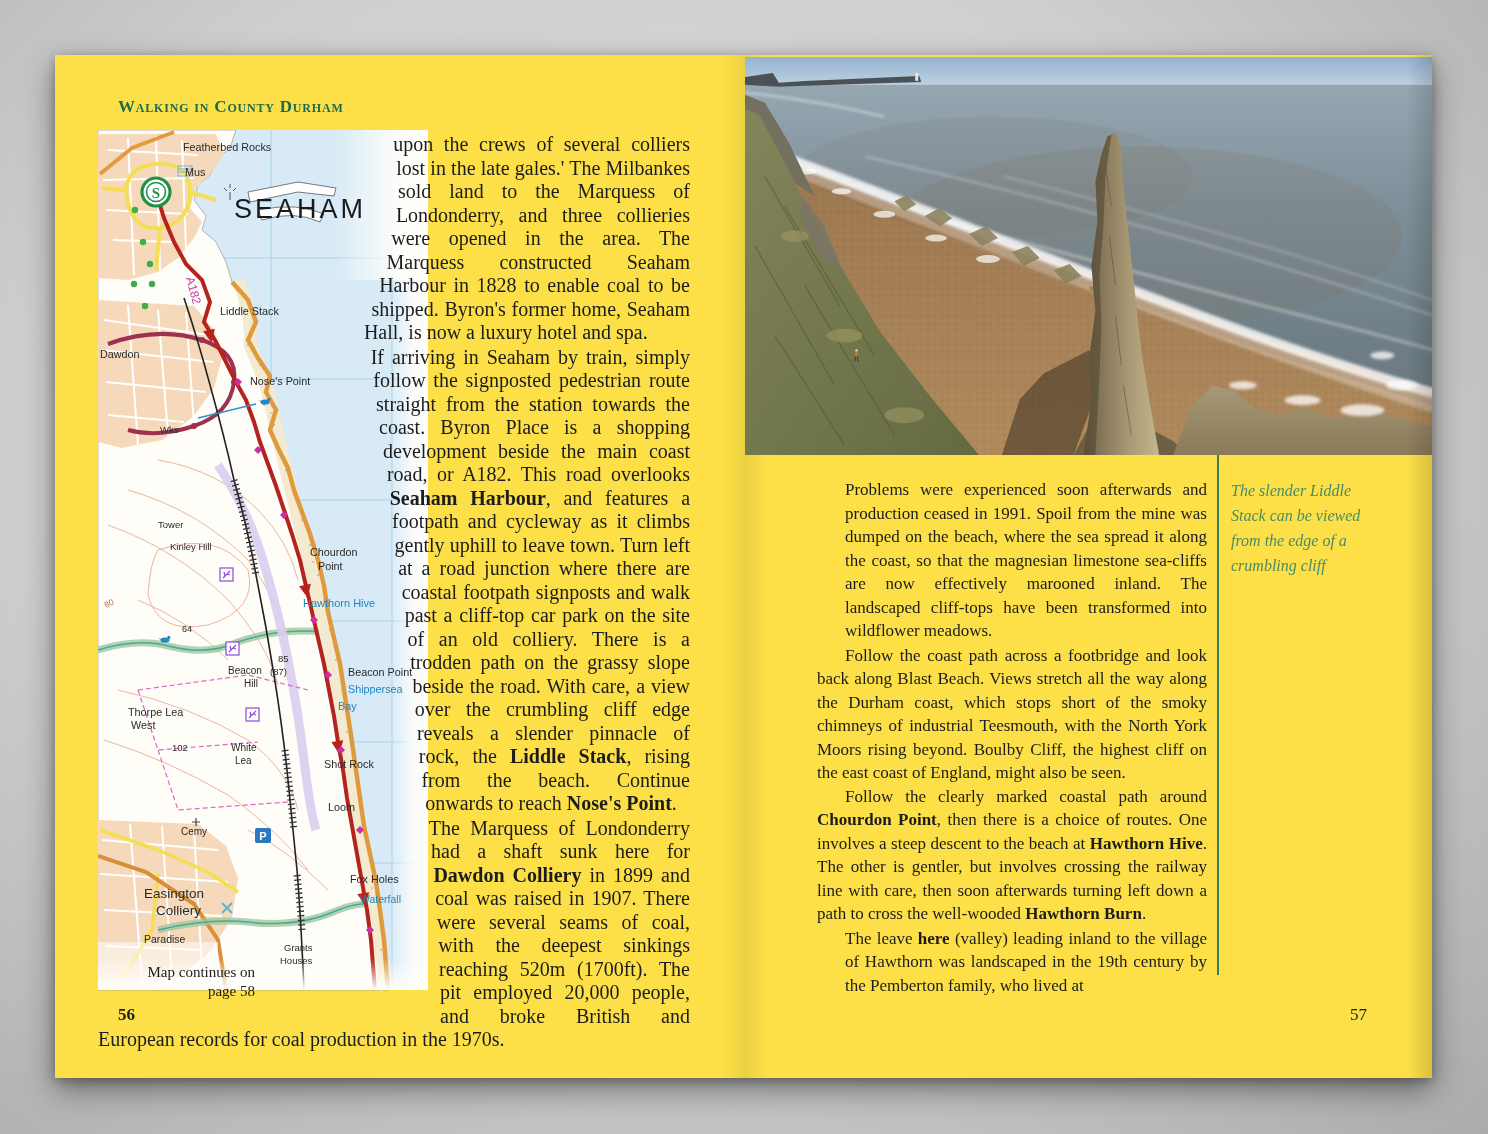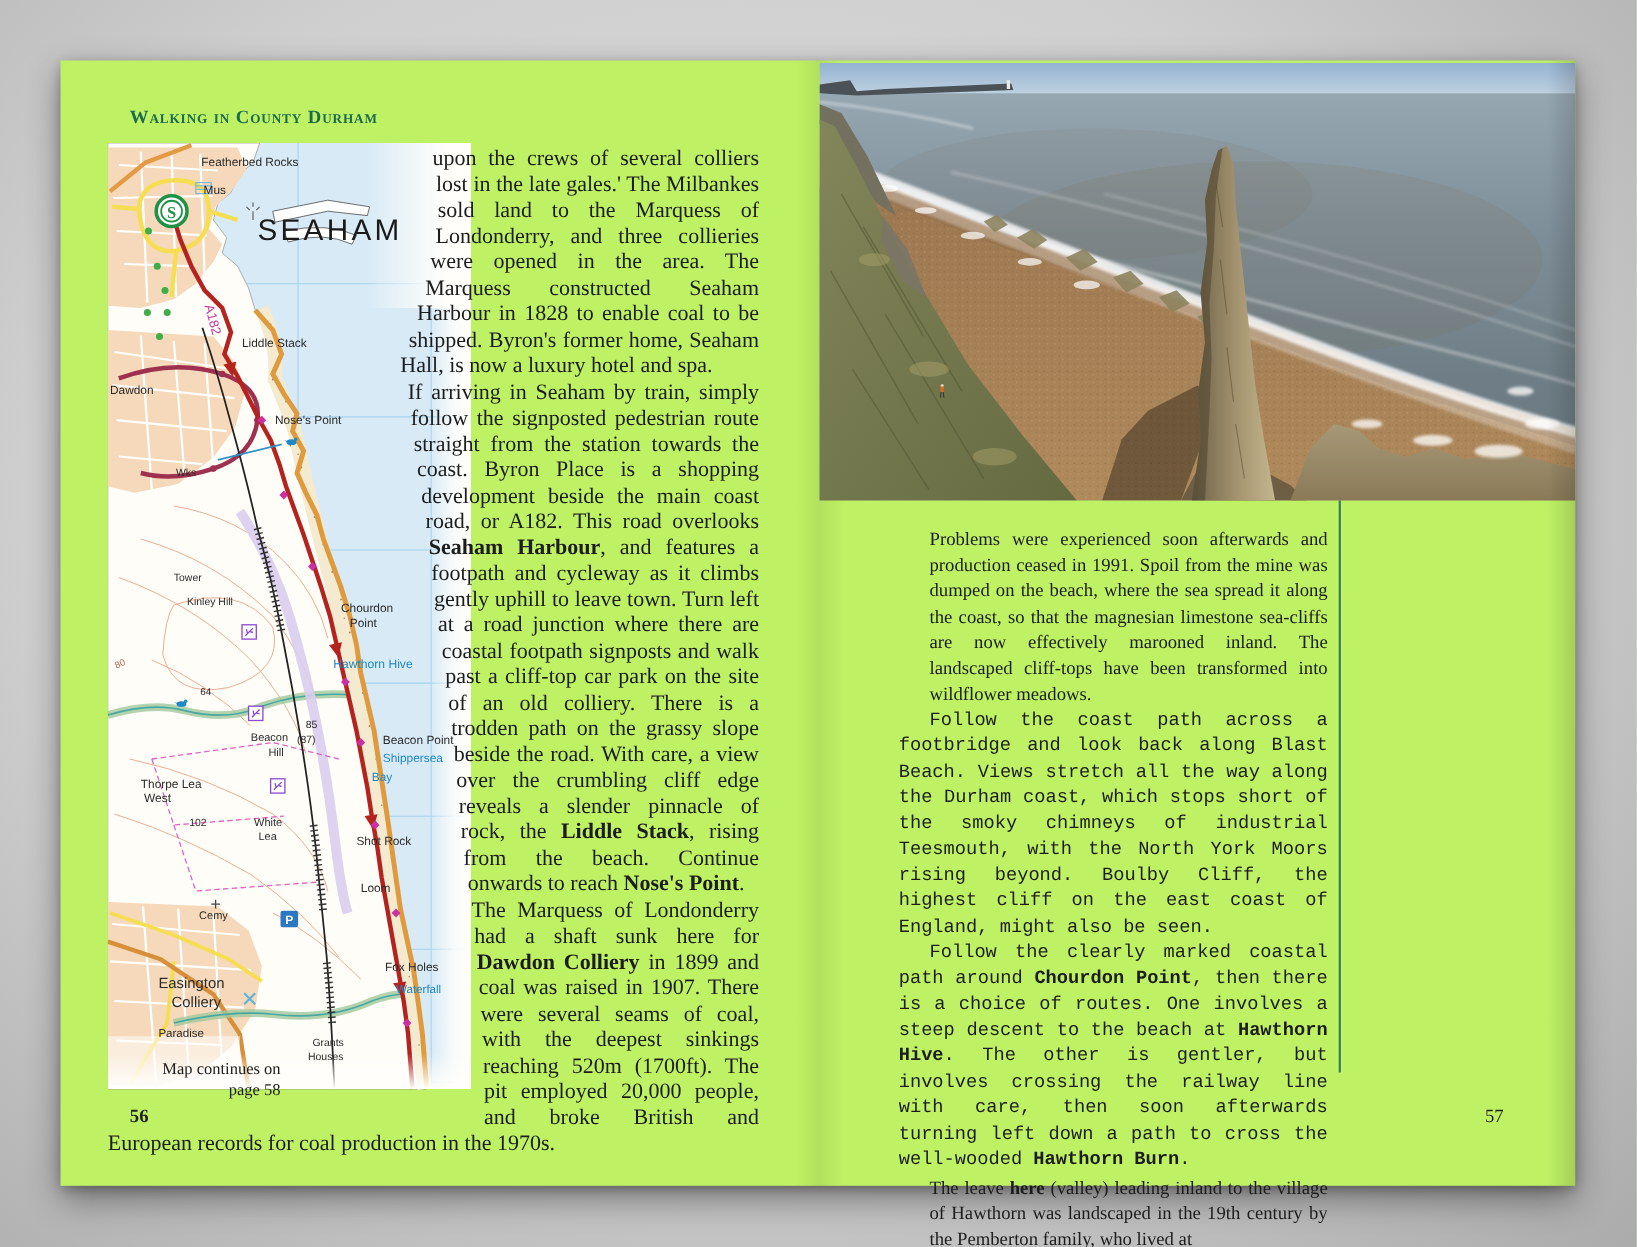--- a/index.html
+++ b/index.html
@@ -3,21 +3,21 @@
 <meta charset="utf-8">
 <style>
   html,body{margin:0;padding:0;}
   body{
     width:1488px;height:1134px;position:relative;overflow:hidden;
     background:radial-gradient(ellipse at 45% 40%, #dedede 0%, #cfcfcf 55%, #ababab 100%);
     font-family:"Liberation Serif", serif;
   }
   .spread{
     position:absolute;left:55px;top:55px;width:1377px;height:1023px;
-    background:#bef264;
+    background:#fde047;
     box-shadow:0 12px 30px rgba(0,0,0,.42), 0 3px 10px rgba(0,0,0,.28);
   }
   .spread::before{ 
     content:"";position:absolute;left:667px;top:0;width:46px;height:100%;
     background:linear-gradient(to right, rgba(0,0,0,0), rgba(0,0,0,.07) 50%, rgba(0,0,0,0));
     pointer-events:none;
   }
   .spread::after{ 
     content:"";position:absolute;right:0;top:0;width:26px;height:100%;
     background:linear-gradient(to right, rgba(0,0,0,0), rgba(0,0,0,.14));
@@ -35,21 +35,21 @@
     font-size:20px;line-height:23.5px;text-align:justify;color:#1c1c1c;overflow:hidden;
   }
   .map-spacer{
     float:left;width:345px;height:872px;
     shape-outside:polygon(0px 0px,292px 0px,300px 60px,288px 120px,262px 200px,272px 230px,
       280px 300px,290px 360px,296px 420px,305px 480px,312px 540px,318px 600px,322px 650px,
       330px 700px,336px 760px,340px 820px,342px 872px,0px 872px);
   }
   .para{margin:0;}
   .para.gap{margin-top:1px;}
-  .para.indent{text-indent:28px;font-family:Liberation Mono, monospace;}
+  .para.indent{text-indent:28px;}
   .para.block{margin-left:28px;}
   .para .b{font-weight:bold;}
   .map-note{
     position:absolute;left:70px;top:908px;width:130px;
     font-size:15px;line-height:19px;color:#1c1c1c;text-align:right;
   }
   .pageno{position:absolute;top:950px;font-size:17px;color:#222;}
   .pageno.left{left:63px;font-weight:bold;}
   .pageno.right{left:1295px;}
   .photo{position:absolute;left:690px;top:2px;width:687px;height:398px;}
@@ -488,20 +488,21 @@
 
       <g>
         <circle cx="112" cy="295" r="1.4" fill="#e8d2b8"></circle>
         <rect x="110.6" y="296" width="2.8" height="5" fill="#d96a2a"></rect>
         <path d="M111,301 L110.4,306 M113,301 L113.6,306" stroke="#333" stroke-width="1"></path>
       </g>
     </svg>
   </div>
 
   <div class="caption-rule"></div>
+  <div class="photo-caption">The slender Liddle Stack can be viewed from the edge of a crumbling cliff</div>
 
   <div class="right-col">
     <div id="right-paras">
         <p class="para block"><span>Problems were experienced soon afterwards and production ceased in 1991. Spoil from the mine was dumped on the beach, where the sea spread it along the coast, so that the magnesian limestone sea-cliffs are now effectively marooned inland. The landscaped cliff-tops have been transformed into wildflower meadows.</span></p>
         <p class="para gap indent"><span>Follow the coast path across a footbridge and look back along Blast Beach. Views stretch all the way along the Durham coast, which stops short of the smoky chimneys of industrial Teesmouth, with the North York Moors rising beyond. Boulby Cliff, the highest cliff on the east coast of England, might also be seen.</span></p>
         <p class="para indent"><span>Follow the clearly marked coastal path around </span><span class="b">Chourdon Point</span><span>, then there is a choice of routes. One involves a steep descent to the beach at </span><span class="b">Hawthorn Hive</span><span>. The other is gentler, but involves crossing the railway line with care, then soon afterwards turning left down a path to cross the well-wooded </span><span class="b">Hawthorn Burn</span><span>.</span></p>
         <p class="para gap block"><span>The leave </span><span class="b">here</span><span> (valley) leading inland to the village of Hawthorn was landscaped in the 19th century by the Pemberton family, who lived at</span></p>
       </div>
   </div>
 

